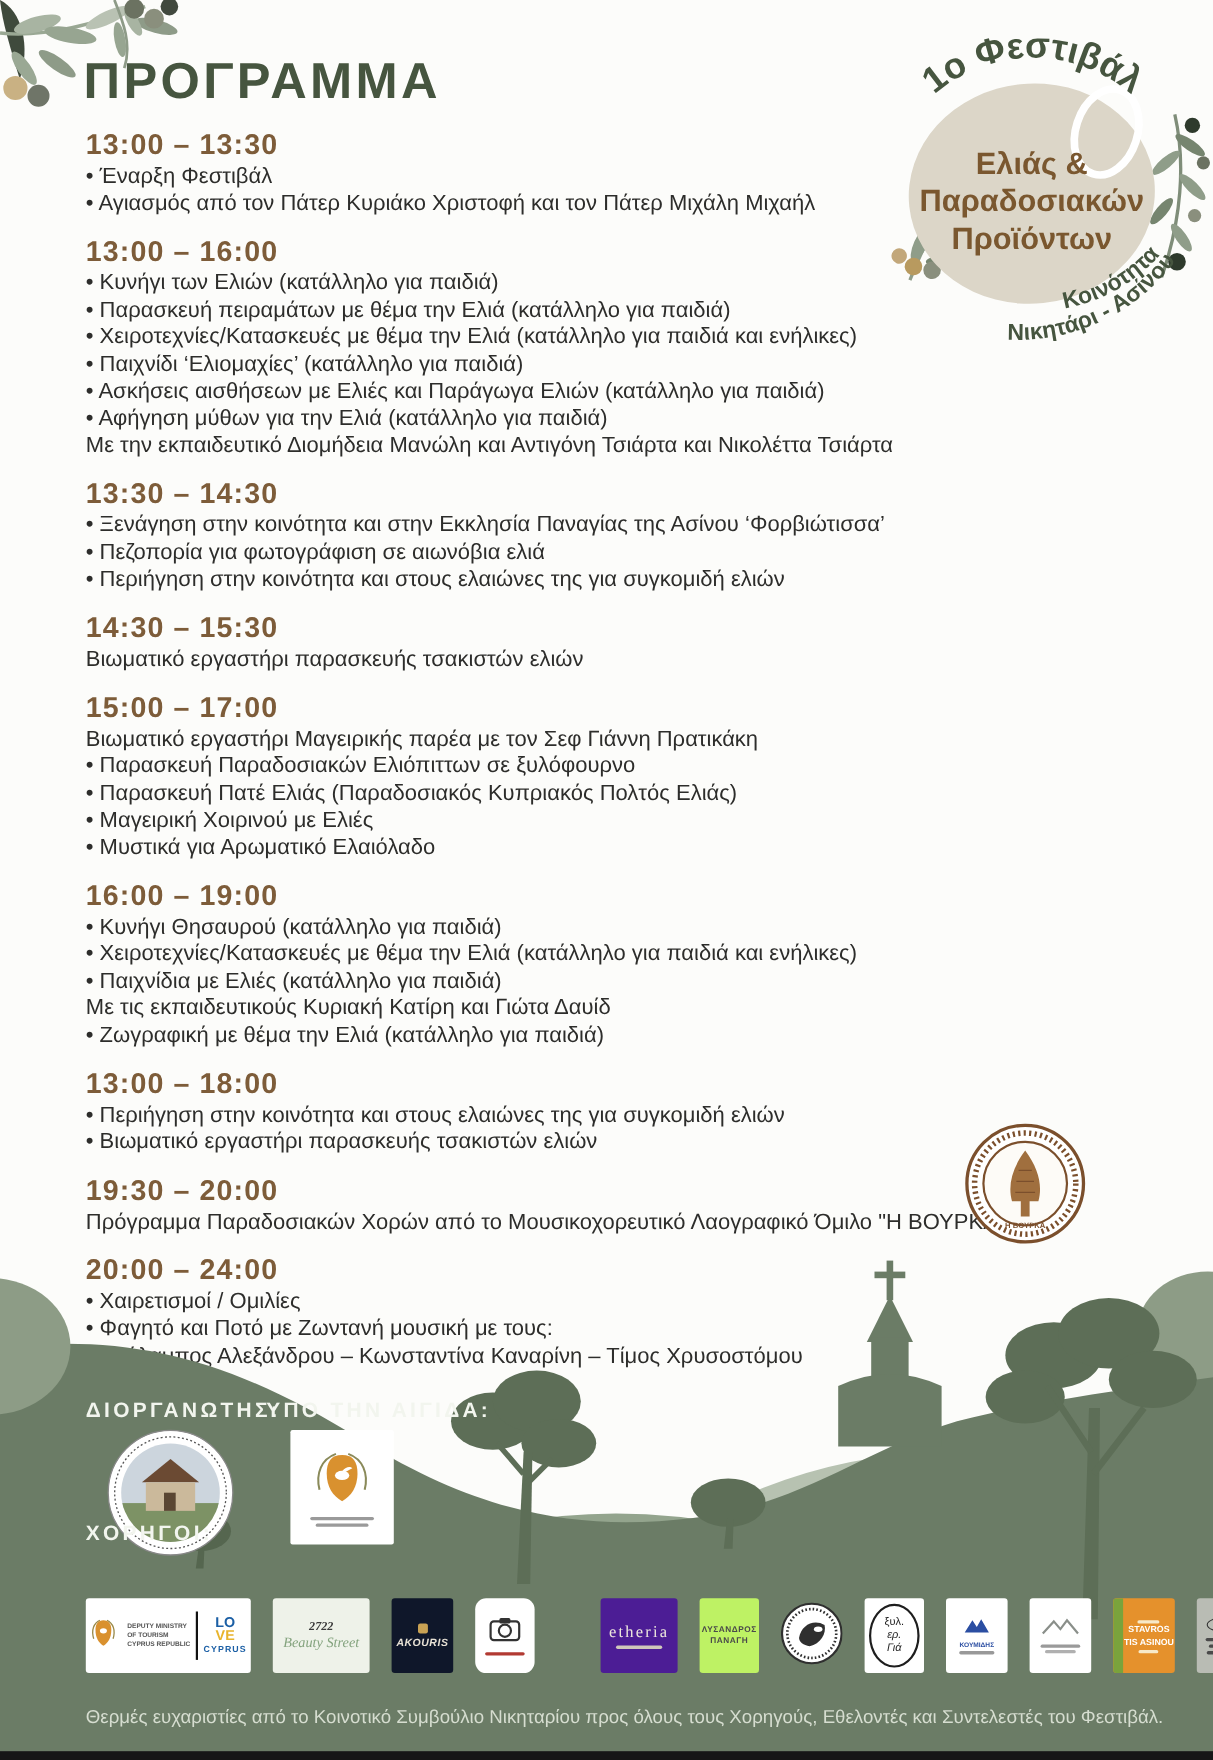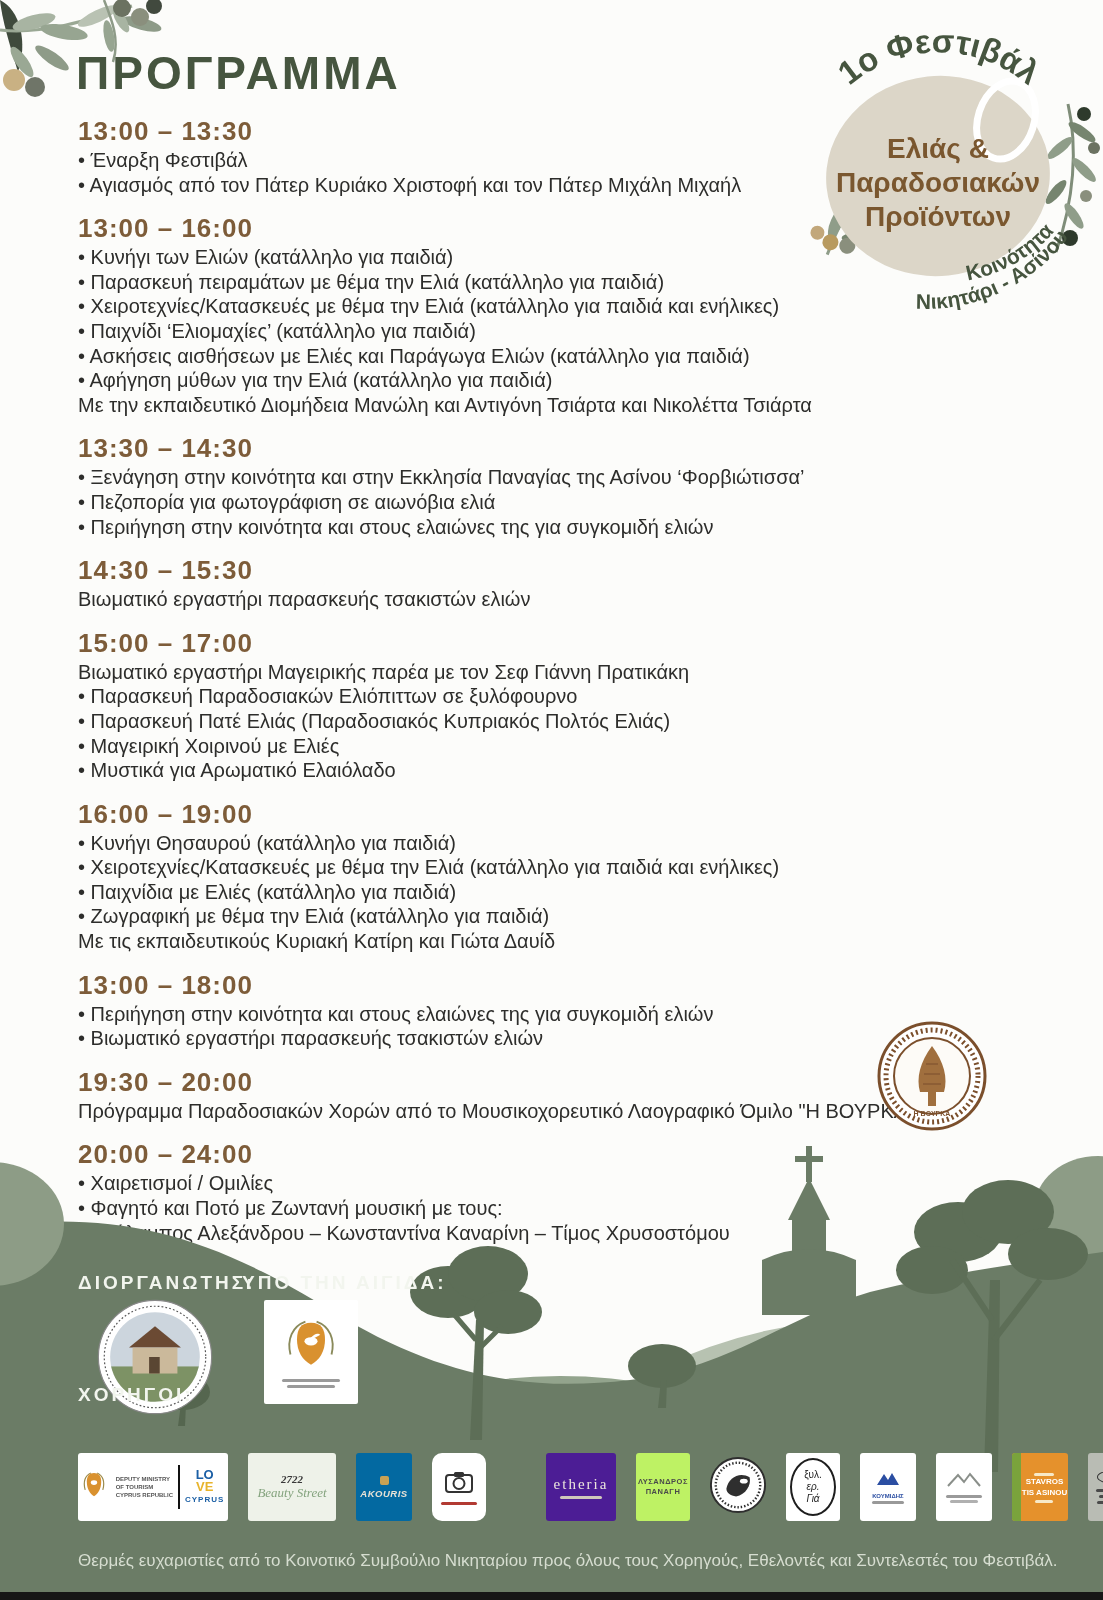--- a/index.html
+++ b/index.html
@@ -145,22 +145,22 @@
         <p class="ln bl"><span>Παρασκευή Παραδοσιακών Ελιόπιττων σε ξυλόφουρνο</span></p>
         <p class="ln bl"><span>Παρασκευή Πατέ Ελιάς (Παραδοσιακός Κυπριακός Πολτός Ελιάς)</span></p>
         <p class="ln bl"><span>Μαγειρική Χοιρινού με Ελιές</span></p>
         <p class="ln bl"><span>Μυστικά για Αρωματικό Ελαιόλαδο</span></p>
       </section>
       <section class="sec">
         <h2 class="time">16:00 – 19:00</h2>
         <p class="ln bl"><span>Κυνήγι Θησαυρού (κατάλληλο για παιδιά)</span></p>
         <p class="ln bl"><span>Χειροτεχνίες/Κατασκευές με θέμα την Ελιά (κατάλληλο για παιδιά και ενήλικες)</span></p>
         <p class="ln bl"><span>Παιχνίδια με Ελιές (κατάλληλο για παιδιά)</span></p>
+        <p class="ln"><span>Με τις εκπαιδευτικούς </span><span class="b">Κυριακή Κατίρη και Γιώτα Δαυίδ</span></p>
         <p class="ln bl"><span>Ζωγραφική με θέμα την Ελιά (κατάλληλο για παιδιά)</span></p>
-        <p class="ln"><span>Με τις εκπαιδευτικούς </span><span class="b">Κυριακή Κατίρη και Γιώτα Δαυίδ</span></p>
       </section>
       <section class="sec">
         <h2 class="time">13:00 – 18:00</h2>
         <p class="ln bl"><span>Περιήγηση στην κοινότητα και στους ελαιώνες της για συγκομιδή ελιών</span></p>
         <p class="ln bl"><span>Βιωματικό εργαστήρι παρασκευής τσακιστών ελιών</span></p>
       </section>
       <section class="sec">
         <h2 class="time">19:30 – 20:00</h2>
         <p class="ln"><span>Πρόγραμμα Παραδοσιακών Χορών από το Μουσικοχορευτικό Λαογραφικό Όμιλο </span><span class="b">"Η ΒΟΥΡΚΑ"</span></p>
       </section>
@@ -268,21 +268,21 @@
             <div style="color: rgb(27, 95, 165); font-weight: bold; font-size: 13px; line-height: 12px;">LO</div>
             <div style="color: rgb(232, 180, 44); font-weight: bold; font-size: 13px; line-height: 12px;">VE</div>
             <div style="color: rgb(27, 95, 165); font-weight: bold; font-size: 8px; letter-spacing: 1px; margin-top: 1px;">CYPRUS</div>
           </div>
         </div>
       </div>
       <div class="sp" style="width: 88px; background: rgb(238, 242, 233);">
         <div style="font-size: 11px; font-weight: bold; font-style: italic; color: rgb(58, 58, 58); font-family: &quot;Liberation Serif&quot;, serif;">2722</div>
         <div style="font-size: 13px; font-style: italic; color: rgb(132, 163, 126); font-family: &quot;Liberation Serif&quot;, serif;">Beauty Street</div>
       </div>
-      <div class="sp" style="width: 56px; background: #0369a1;">
+      <div class="sp" style="width: 56px; background: #0f172a;">
         <div class="sq" style="width: 9px; height: 9px; background: rgb(201, 162, 84); margin-bottom: 3px;"></div>
         <div style="font-size: 9.5px; font-weight: bold; font-style: italic; color: rgb(232, 226, 214); letter-spacing: 0.5px;">AKOURIS</div>
       </div>
       <div class="sp" style="width: 54px; background: rgb(255, 255, 255); border-radius: 10px;">
         <div><svg width="30" height="24" viewBox="0 0 30 24">
             <rect x="2" y="5" width="26" height="17" rx="3" fill="none" stroke="#333" stroke-width="2"></rect>
             <rect x="10" y="2" width="10" height="5" rx="1.5" fill="#333"></rect>
             <circle cx="15" cy="13.5" r="5.5" fill="none" stroke="#333" stroke-width="2"></circle>
           </svg></div>
         <div class="sq" style="width: 36px; height: 3px; background: rgb(178, 58, 50); margin-top: 4px;"></div>

